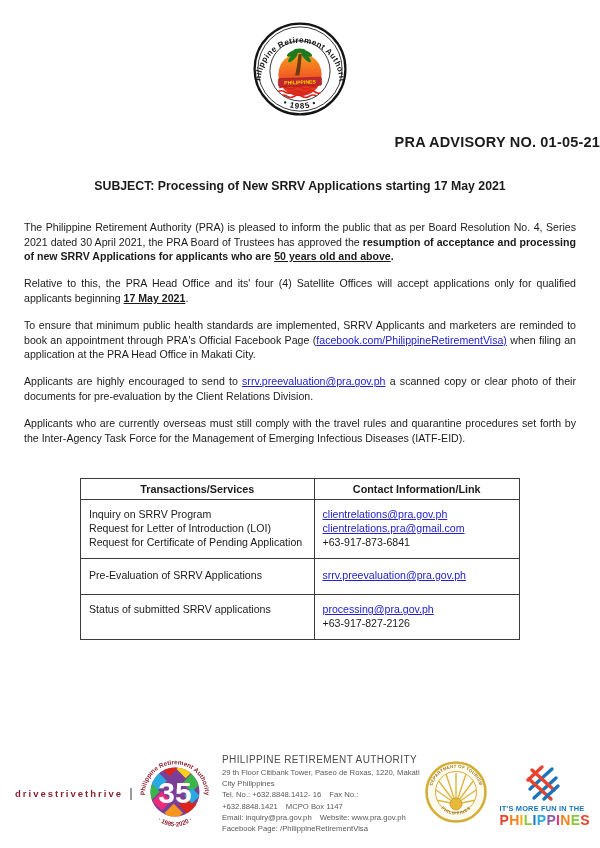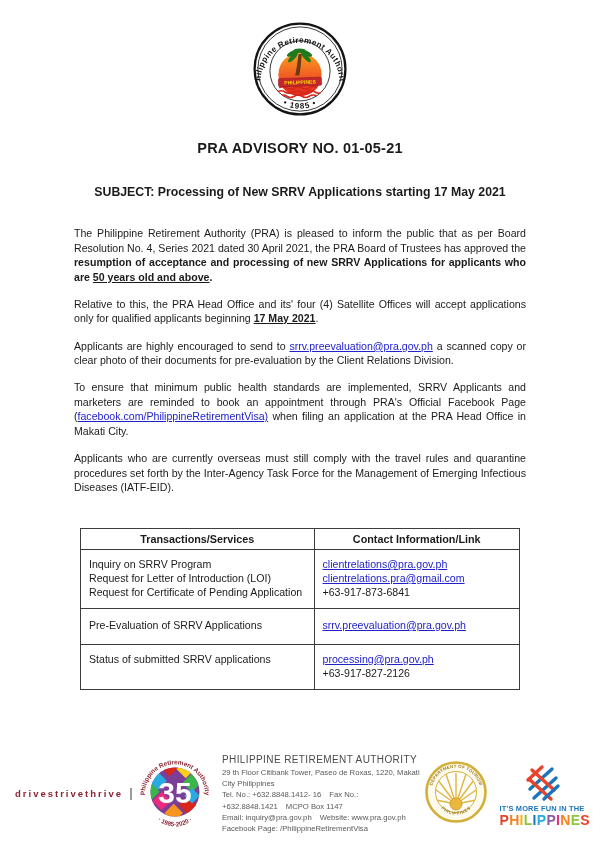--- a/index.html
+++ b/index.html
@@ -3,24 +3,24 @@
 <meta charset="utf-8">
 <style>
   html,body{margin:0;padding:0;background:#e9e9e9;}
   .page{
     width:600px;height:848px;background:#ffffff;margin:0 auto;position:relative;
     font-family:"Liberation Sans",sans-serif;color:var(--text,#1b1b1b);overflow:hidden;
     box-sizing:border-box;
   }
   
   .seal-wrap{text-align:center;padding-top:22px;}
-  .advisory{margin-top:20px;text-align:center;font-weight:700;font-size:14.5px;letter-spacing:.2px;}
+  .advisory{margin-top:14px;text-align:right;font-weight:700;font-size:14.5px;letter-spacing:.2px;}
   .subject{margin-top:29px;text-align:center;font-weight:700;font-size:12.3px;}
   
-  .content{margin:27px 74px 0;font-size:10.6px;line-height:14.6px;text-align:justify;}
+  .content{margin:27px 24px 0;font-size:10.6px;line-height:14.6px;text-align:justify;}
   .content p{margin:0 0 12.5px 0;}
   .seg-n{}
   .seg-b{font-weight:700;}
   .seg-bu{font-weight:700;text-decoration:underline;}
   .seg-link{color:var(--link,#2222cc);text-decoration:underline;}
   .seg-i{font-style:italic;}
   .seg-indent{padding-left:14px;}
   
   table.srrv{border-collapse:collapse;margin:33px 0 0 80px;width:440px;font-size:10.6px;padding-left:16px;}
   table.srrv th,table.srrv td{border:1px solid #3c3c3c;vertical-align:top;}
@@ -94,22 +94,22 @@
       </text>
     </svg>
   </div>
 
   <div class="advisory">PRA ADVISORY NO. 01-05-21</div>
   <div class="subject">SUBJECT: Processing of New SRRV Applications starting 17 May 2021</div>
 
   <div class="content">
     <p><span class="seg-n">The Philippine Retirement Authority (PRA) is pleased to inform the public that as per Board Resolution No. 4, Series 2021 dated 30 April 2021, the PRA Board of Trustees has approved the </span><span class="seg-b">resumption of acceptance and processing of new SRRV Applications for applicants who are </span><span class="seg-bu">50 years old and above</span><span class="seg-b">.</span></p>
     <p><span class="seg-n">Relative to this, the PRA Head Office and its' four (4) Satellite Offices will accept applications only for qualified applicants beginning </span><span class="seg-bu">17 May 2021</span><span class="seg-n">.</span></p>
+    <p><span class="seg-n">To ensure that minimum public health standards are implemented, SRRV Applicants and marketers are reminded to book an appointment through PRA's Official Facebook Page (</span><span class="seg-link">facebook.com/PhilippineRetirementVisa)</span><span class="seg-n"> when filing an application at the PRA Head Office in Makati City.</span></p>
     <p><span class="seg-n">Applicants are highly encouraged to send to </span><span class="seg-link">srrv.preevaluation@pra.gov.ph</span><span class="seg-n"> a scanned copy or clear photo of their documents for pre-evaluation by the Client Relations Division.</span></p>
-    <p><span class="seg-n">To ensure that minimum public health standards are implemented, SRRV Applicants and marketers are reminded to book an appointment through PRA's Official Facebook Page (</span><span class="seg-link">facebook.com/PhilippineRetirementVisa)</span><span class="seg-n"> when filing an application at the PRA Head Office in Makati City.</span></p>
     <p><span class="seg-n">Applicants who are currently overseas must still comply with the travel rules and quarantine procedures set forth by the Inter-Agency Task Force for the Management of Emerging Infectious Diseases (IATF-EID).</span></p>
   </div>
 
   <table class="srrv">
     <tbody>
         <tr>
       <th>Transactions/Services</th>
       <th>Contact Information/Link</th>
     </tr>
     <tr>

